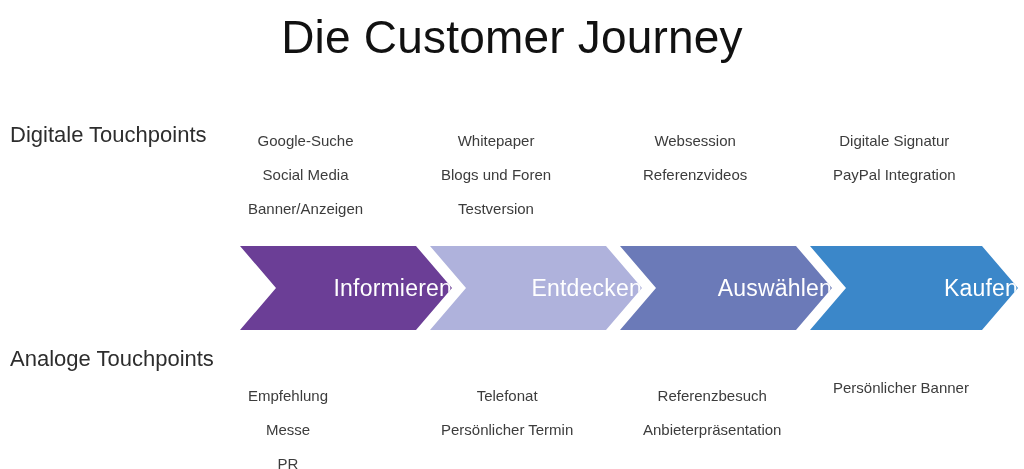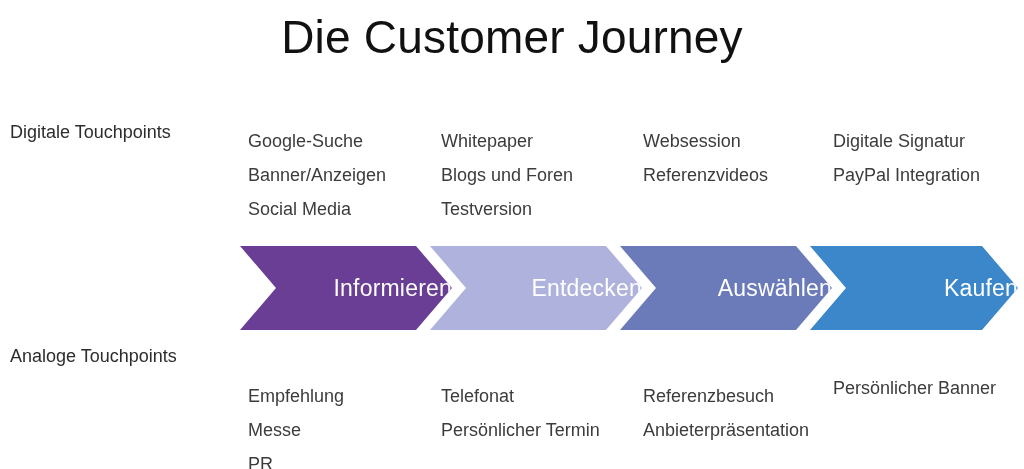--- a/index.html
+++ b/index.html
@@ -33,34 +33,35 @@
     font-size: 46px;
     font-weight: 400;
     color: #111111;
     letter-spacing: 0.2px;
     line-height: 1.1;
   }
 
   
   .section-heading {
     position: absolute;
-    font-size: 18px;
+    font-size: 22px;
     font-weight: 400;
     color: #2d2d2d;
     white-space: nowrap;
   }
   #heading-digital { left: 10px; top: 122px; }
   #heading-analog  { left: 10px; top: 346px; }
 
   
   .tp-col {
     position: absolute;
-    font-size: 18px;
+    font-size: 15px;
     color: #3c3c3c;
     white-space: nowrap;
+    text-align: center;
   }
   .tp-item {
     line-height: 34px;
     white-space: nowrap;
   }
 
   
   .digital-col { top: 124px; }
   .analog-col  { top: 379px; }
 
@@ -112,22 +113,22 @@
 <div id="slide" style="background-color: rgb(255, 255, 255);">
 
   <div class="title">Die Customer Journey</div>
 
   <div class="section-heading" id="heading-digital">Digitale Touchpoints</div>
 
   <div class="section-heading" id="heading-analog">Analoge Touchpoints</div>
 
   <div class="tp-col digital-col col-x1" id="digital-col-1">
     <div class="tp-item">Google-Suche</div>
+    <div class="tp-item">Social Media</div>
     <div class="tp-item">Banner/Anzeigen</div>
-    <div class="tp-item">Social Media</div>
   </div>
 
   <div class="tp-col digital-col col-x2" id="digital-col-2">
     <div class="tp-item">Whitepaper</div>
     <div class="tp-item">Blogs und Foren</div>
     <div class="tp-item">Testversion</div>
   </div>
 
   <div class="tp-col digital-col col-x3" id="digital-col-3">
     <div class="tp-item">Websession</div>

